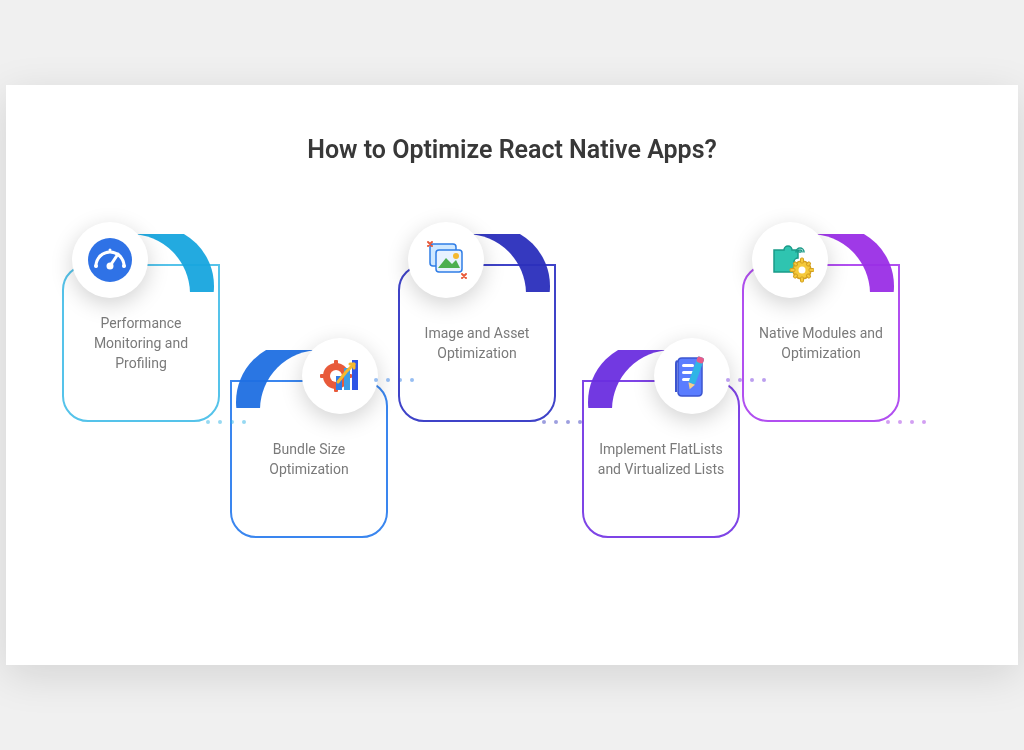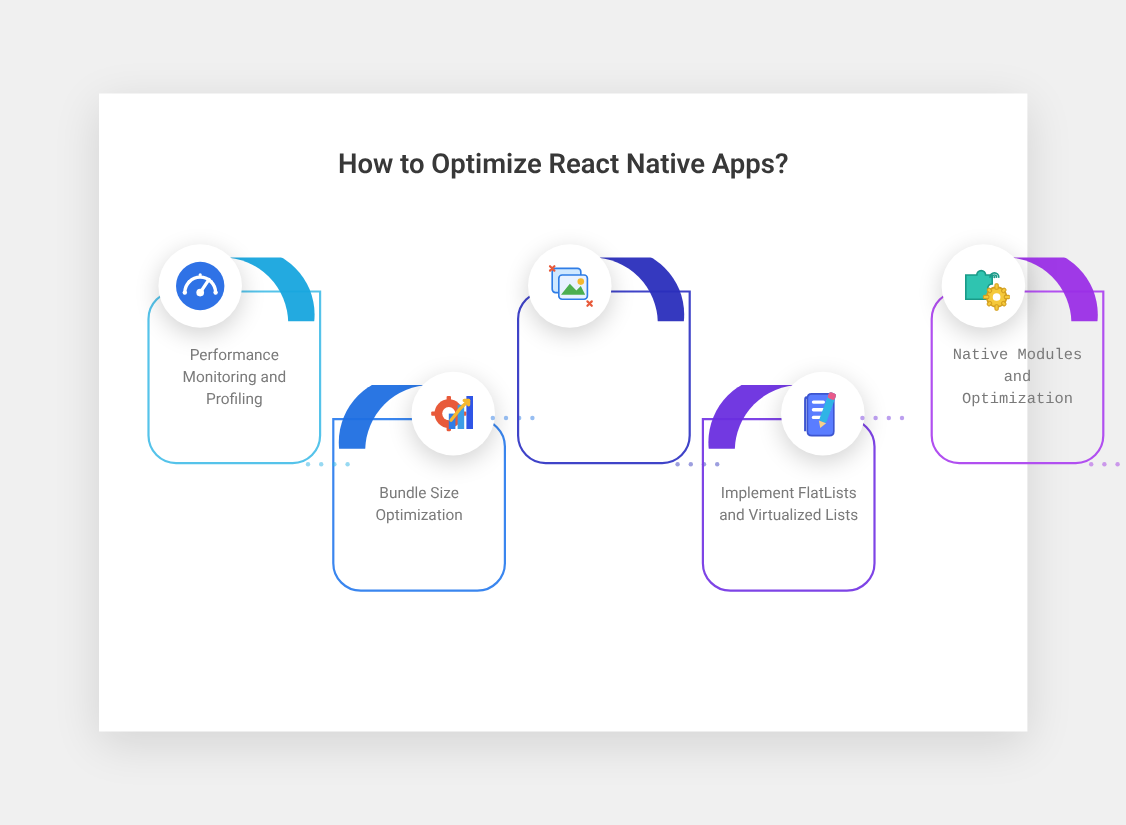--- a/index.html
+++ b/index.html
@@ -7,25 +7,25 @@
     background: #f0f0f0;
     font-family: -apple-system, BlinkMacSystemFont, 'Segoe UI', Roboto, Arial, sans-serif;
     width: 1024px;
     height: 750px;
     display: flex;
     align-items: center;
     justify-content: center;
   }
   .canvas {
     background: #fff;
-    width: 844px;
+    width: 1012px;
     height: 580px;
     box-shadow: 0 10px 40px rgba(0,0,0,0.12);
     position: relative;
-    padding: 50px 40px;
+    padding: 50px 52px;
   }
   .title {
     text-align: center;
     font-size: 25px;
     font-weight: 600;
     color: #383838;
     margin-bottom: 56px;
   }
   .row {
     position: relative;
@@ -107,22 +107,22 @@
     gap: 8px;
   }
   .card.bottom .dots { bottom: auto; top: -4px; }
   .dots span {
     width: 4px; height: 4px; border-radius: 50%; background: currentColor; opacity: 0.5;
   }
   
   .c1 { left: 4px;   color: #2fb4e6; border-color: #55c3ea; }
   .c2 { left: 172px; color: #2f7de6; border-color: #3a86ef; }
   .c3 { left: 340px; color: #3c3fbf; border-color: #3f43c8; }
-  .c4 { left: 508px; color: #7a3fe0; border-color: #7e44e6; }
-  .c5 { left: 716px; color: #a63fe6; border-color: #b14ff0; font-family: Liberation Mono, monospace; }
+  .c4 { left: 524px; color: #7a3fe0; border-color: #7e44e6; }
+  .c5 { left: 684px; color: #a63fe6; border-color: #b14ff0; }
   .c1 .swoosh { color: #18a6df; }
   .c2 .swoosh { color: #1f6fe2; }
   .c3 .swoosh { color: #2b2fbc; }
   .c4 .swoosh { color: #6b2fe0; }
   .c5 .swoosh { color: #9a2fe6; }
   svg { display: block; }
 </style>
 </head>
 <body>
 
@@ -192,20 +192,21 @@
       <div class="icon-wrap">
         <svg width="48" height="48" viewBox="0 0 48 48">
           <rect x="8" y="8" width="26" height="22" rx="3" fill="#cfe8ff" stroke="#2f7de6" stroke-width="1.5"></rect>
           <rect x="14" y="14" width="26" height="22" rx="3" fill="#e8f2ff" stroke="#2f7de6" stroke-width="1.5"></rect>
           <path d="M16 32 L24 22 L30 28 L34 24 L38 32 Z" fill="#4caf50"></path>
           <circle cx="34" cy="20" r="3" fill="#f5b82e"></circle>
           <path d="M10 10 L6 6 M6 10 L10 6" stroke="#e85a3a" stroke-width="2" stroke-linecap="round"></path>
           <path d="M40 38 L44 42 M44 38 L40 42" stroke="#e85a3a" stroke-width="2" stroke-linecap="round"></path>
         </svg>
       </div>
+      <div class="label">Image and Asset Optimization</div>
       <div class="dots">
           <span></span>
           <span></span>
           <span></span>
           <span></span>
         </div>
     </div>
 
     <div class="card bottom c4">
       <div class="swoosh"></div>

